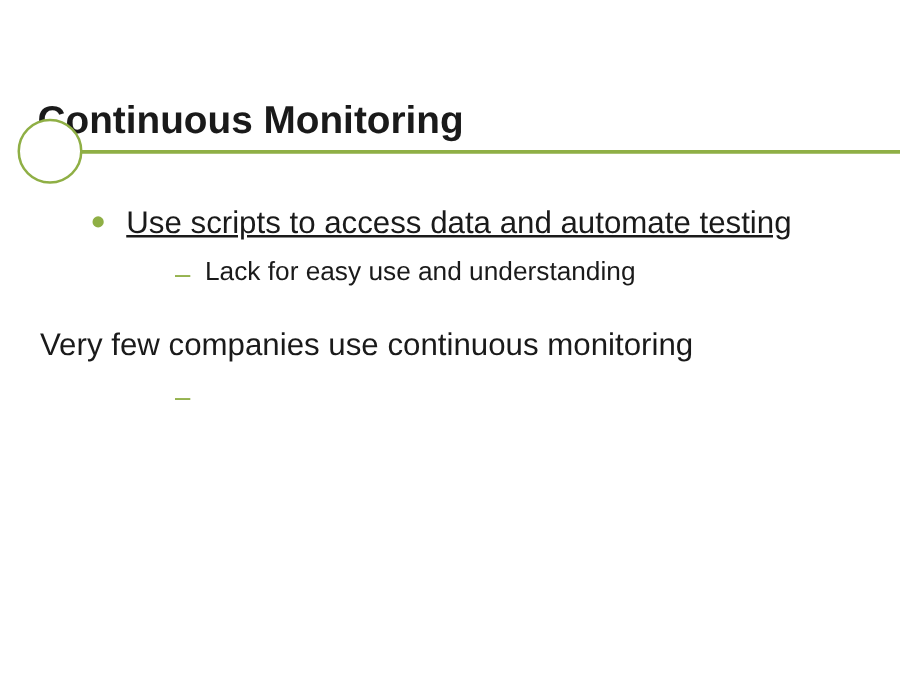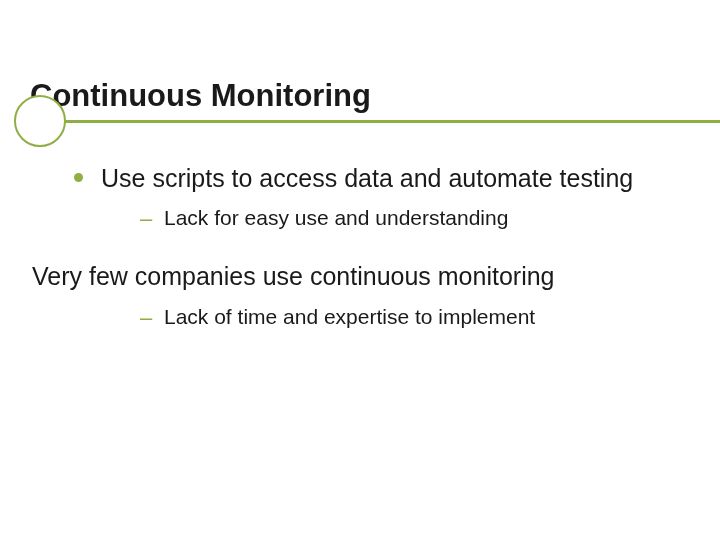--- a/index.html
+++ b/index.html
@@ -57,20 +57,21 @@
   .content {
     position: absolute;
     top: 162px;
     left: 30px;
     right: 30px;
   }
   .bullet-row {
     display: flex;
     align-items: flex-start;
     margin-bottom: 10px;
+    text-decoration: underline;
   }
   .disc {
     width: 9px;
     height: 9px;
     border-radius: 50%;
     background: #8faf45;
     margin-top: 11px;
     margin-left: 44px;
     margin-right: 18px;
     flex: 0 0 auto;
@@ -136,18 +137,17 @@
 
     <div class="sub-row">
       <div class="dash">–</div>
       <div class="sub-text">Lack for easy use and understanding</div>
     </div>
 
     <div class="plain-line">Very few companies use continuous monitoring</div>
 
     <div class="sub-row">
       <div class="dash">–</div>
-      <div class="sub-text">Lack of time and expertise to implement</div>
     </div>
 
   </div>
 
 </div>
 
 </body></html>

